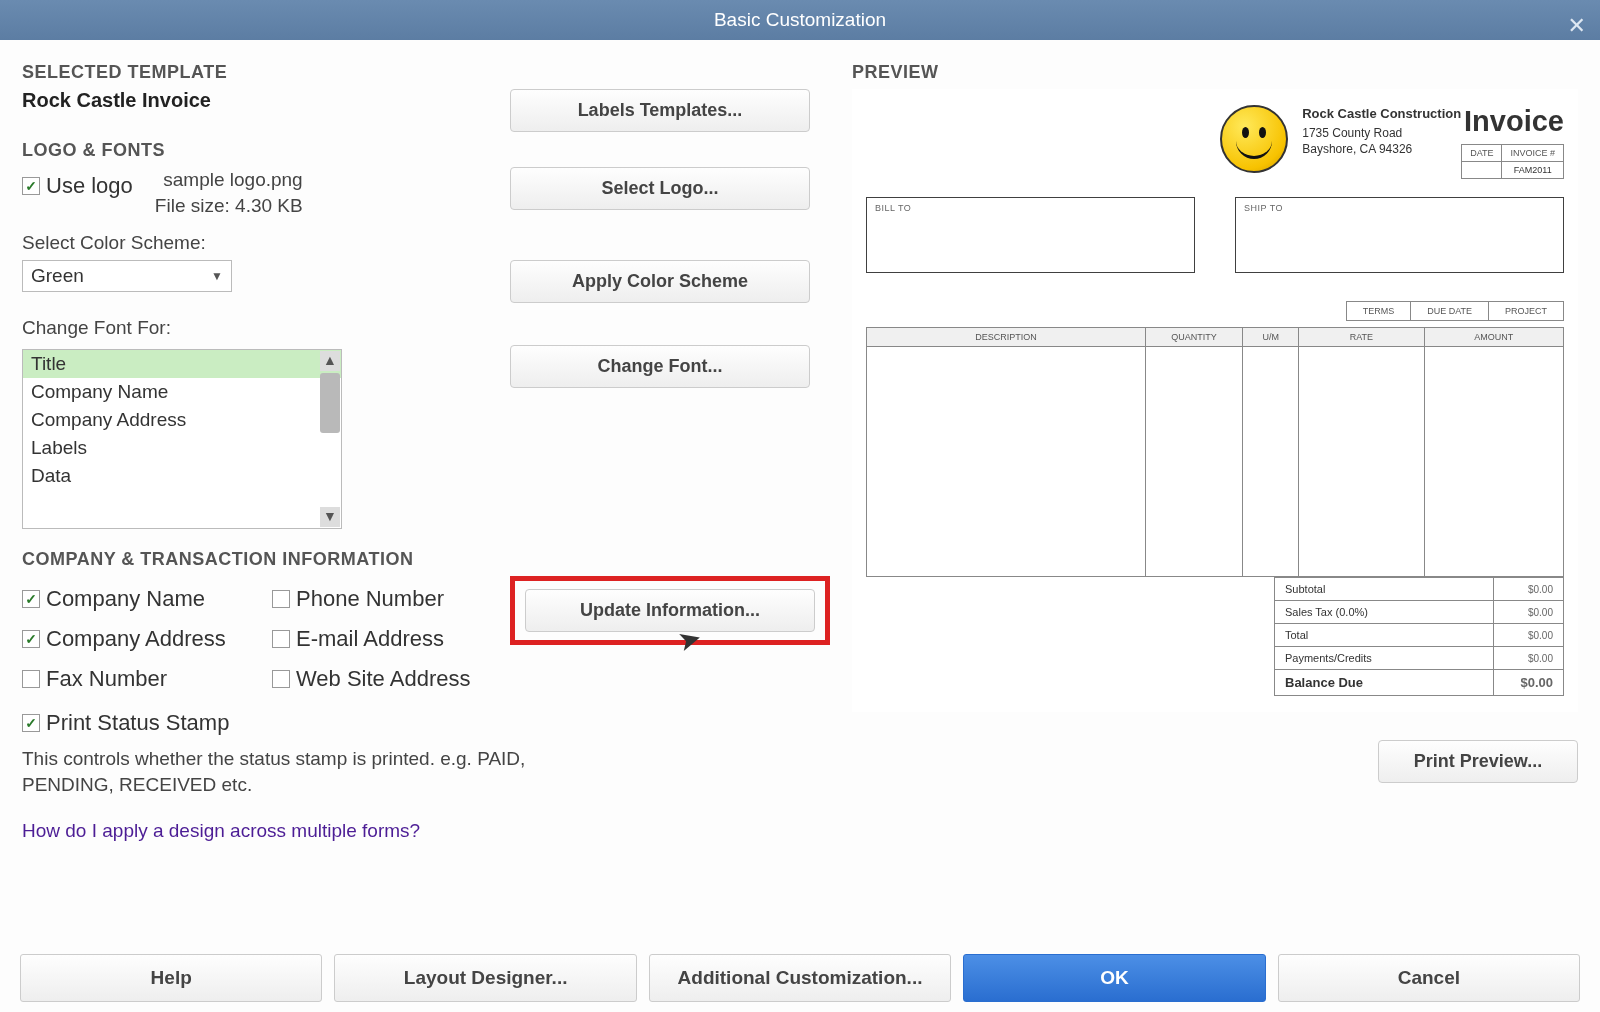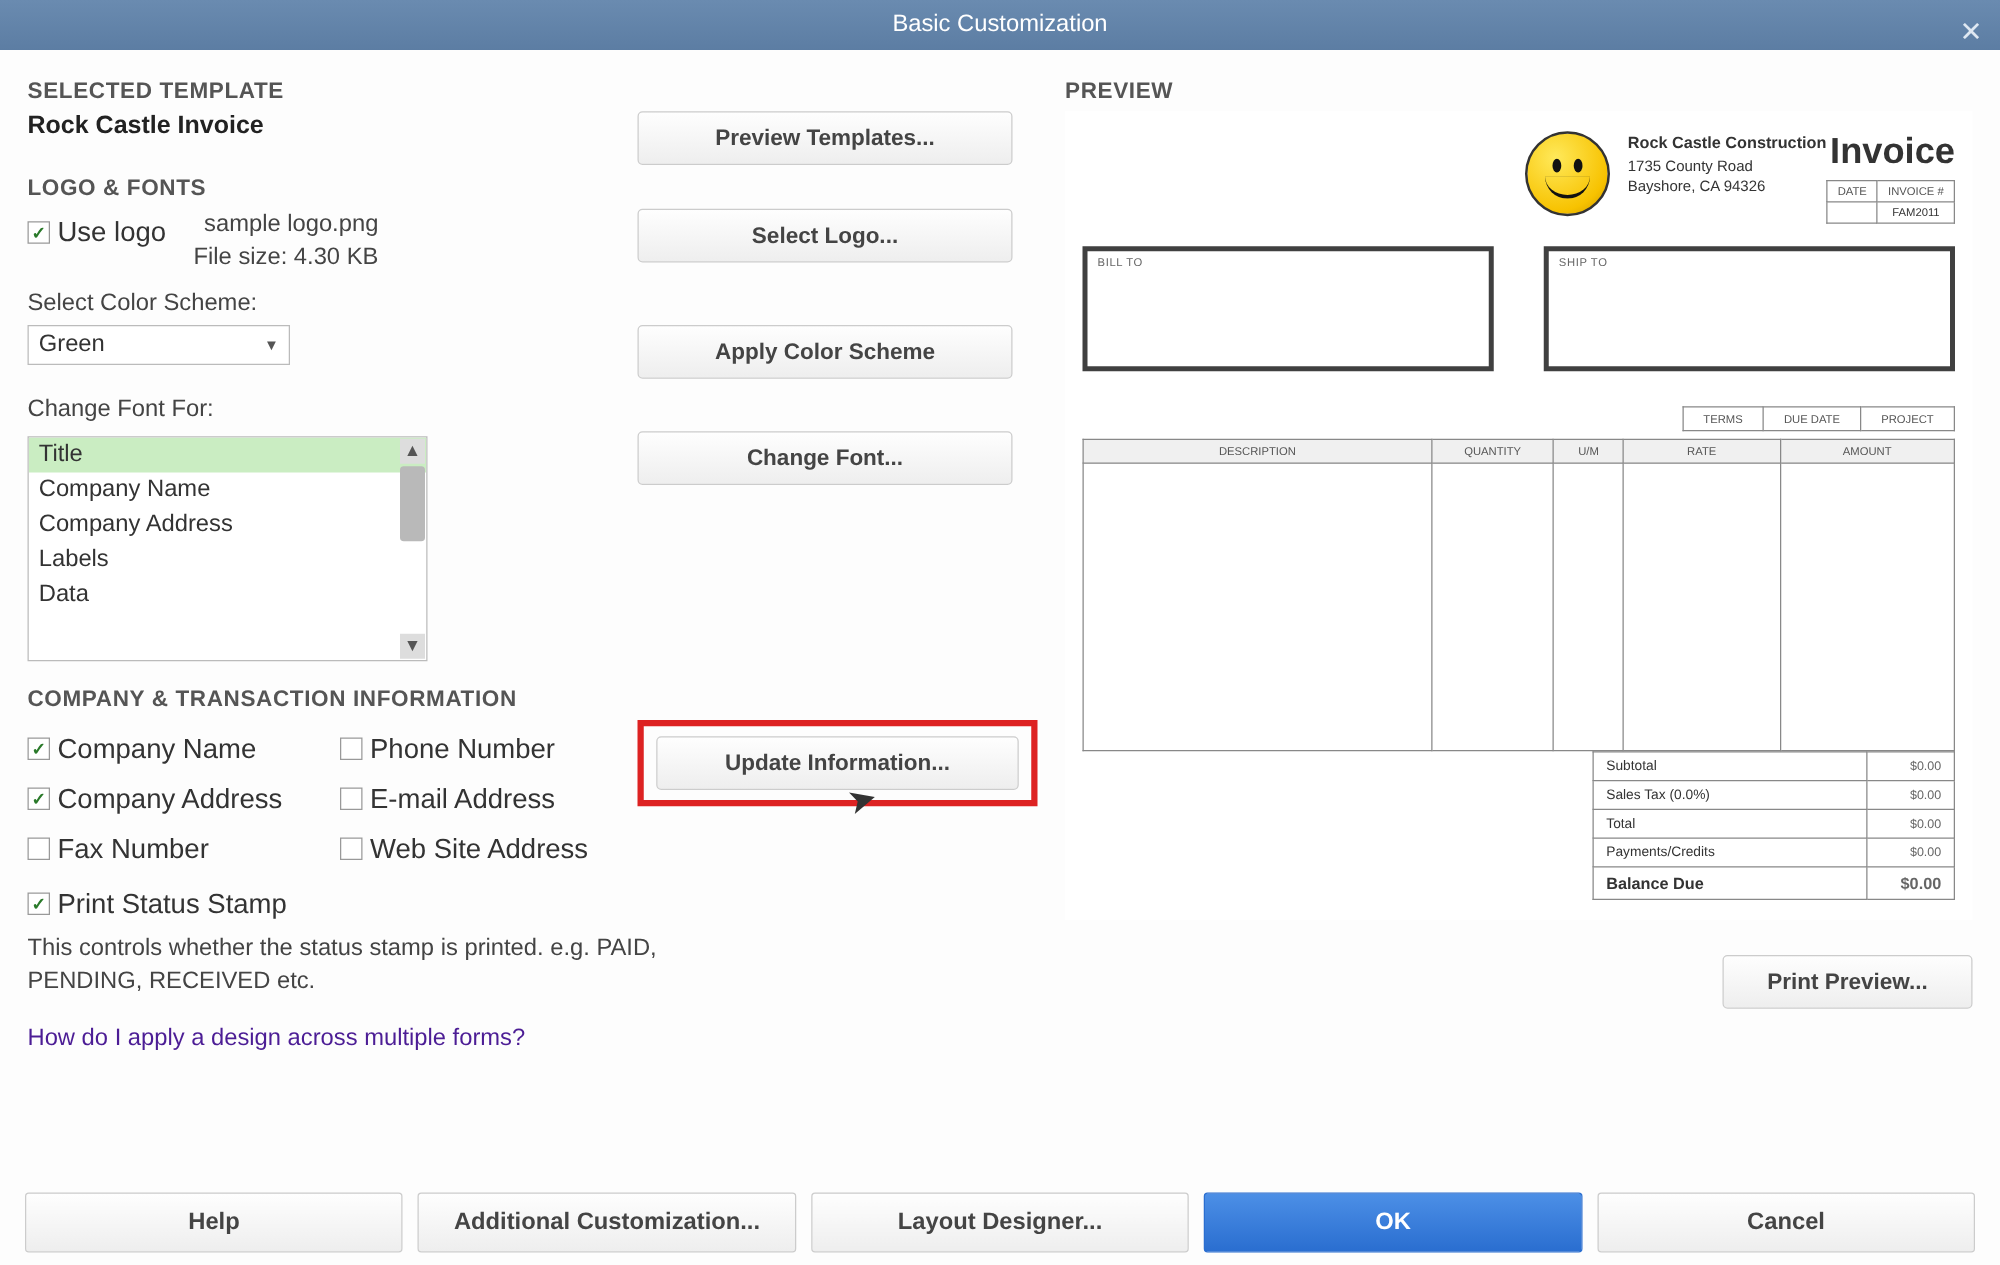--- a/index.html
+++ b/index.html
@@ -136,21 +136,21 @@
   .pv-company { font-size:12px; line-height:1.35;}
   .pv-company .name { font-weight:700; font-size:13px; margin-bottom:2px;}
   .pv-title-area { text-align:right;}
   .pv-title-area .pv-title{ font-weight:700; font-size:29px; margin-bottom:6px;}
 
   .mini-table { border-collapse:collapse; }
   .mini-table th, .mini-table td { border:1px solid #888; font-size:9px; padding:3px 8px; text-align:center; }
   .mini-table th { background:#fff; font-weight:400; color:#555; }
 
   .pv-addr-row { display:flex; justify-content:space-between; margin-top:18px; gap:40px;}
-  .pv-addrbox { border:4px solid #404040; width:48%; height:100px; font-size:10px; padding:4px 8px;}
+  .pv-addrbox { border:1px solid #404040; width:48%; height:76px; font-size:10px; padding:4px 8px;}
   .pv-addrbox .lbl{ font-size:9px; color:#666; letter-spacing:.5px;}
 
   .pv-terms { margin:22px 0 0 auto; border-collapse:collapse;}
   .pv-terms th { border:1px solid #888; font-size:9px; padding:4px 16px; font-weight:400; color:#555;}
   .pv-terms-row { text-align:right;margin-top:28px; }
 
   .pv-lineitems { width:100%; border-collapse:collapse; margin-top:6px;}
   .pv-lineitems th { border:1px solid #888; background:#f0f0f0; font-size:9px; font-weight:400; color:#555; padding:4px 2px;}
   .pv-lineitems td { border-left:1px solid #888; border-right:1px solid #888; height:230px;}
   .pv-lineitems tr.lastrow td{ border-bottom:1px solid #888;}
@@ -190,21 +190,21 @@
 <div class="dialog-body">
   <div class="columns">
 
     <div class="left-col">
       <div class="section-heading">SELECTED TEMPLATE</div>
       <div class="row">
         <div class="cell-left">
           <div class="template-name">Rock Castle Invoice</div>
         </div>
         <div class="cell-right">
-          <div class="btn wide">Preview Templates...</div>
+          <div class="btn wide">Labels Templates...</div>
         </div>
       </div>
 
       <div class="section-heading">LOGO &amp; FONTS</div>
 
       <div class="row">
         <div class="cell-left" style="display:flex; gap:22px; align-items:flex-start;">
           <div class="checkbox-row">
             <span class="chk checked"></span>
             <span>Use logo</span>
@@ -404,18 +404,18 @@
       </div>
 
       <div class="print-preview-btn-row">
         <span class="btn" style="min-width:200px; display:inline-block;">Print Preview...</span>
       </div>
     </div>
   </div>
 
   <div class="bottom-bar">
     <div class="bbtn">Help</div>
+    <div class="bbtn">Layout Designer...</div>
     <div class="bbtn">Additional Customization...</div>
-    <div class="bbtn">Layout Designer...</div>
     <div class="bbtn ok">OK</div>
     <div class="bbtn">Cancel</div>
   </div>
 </div>
 
 </body></html>

